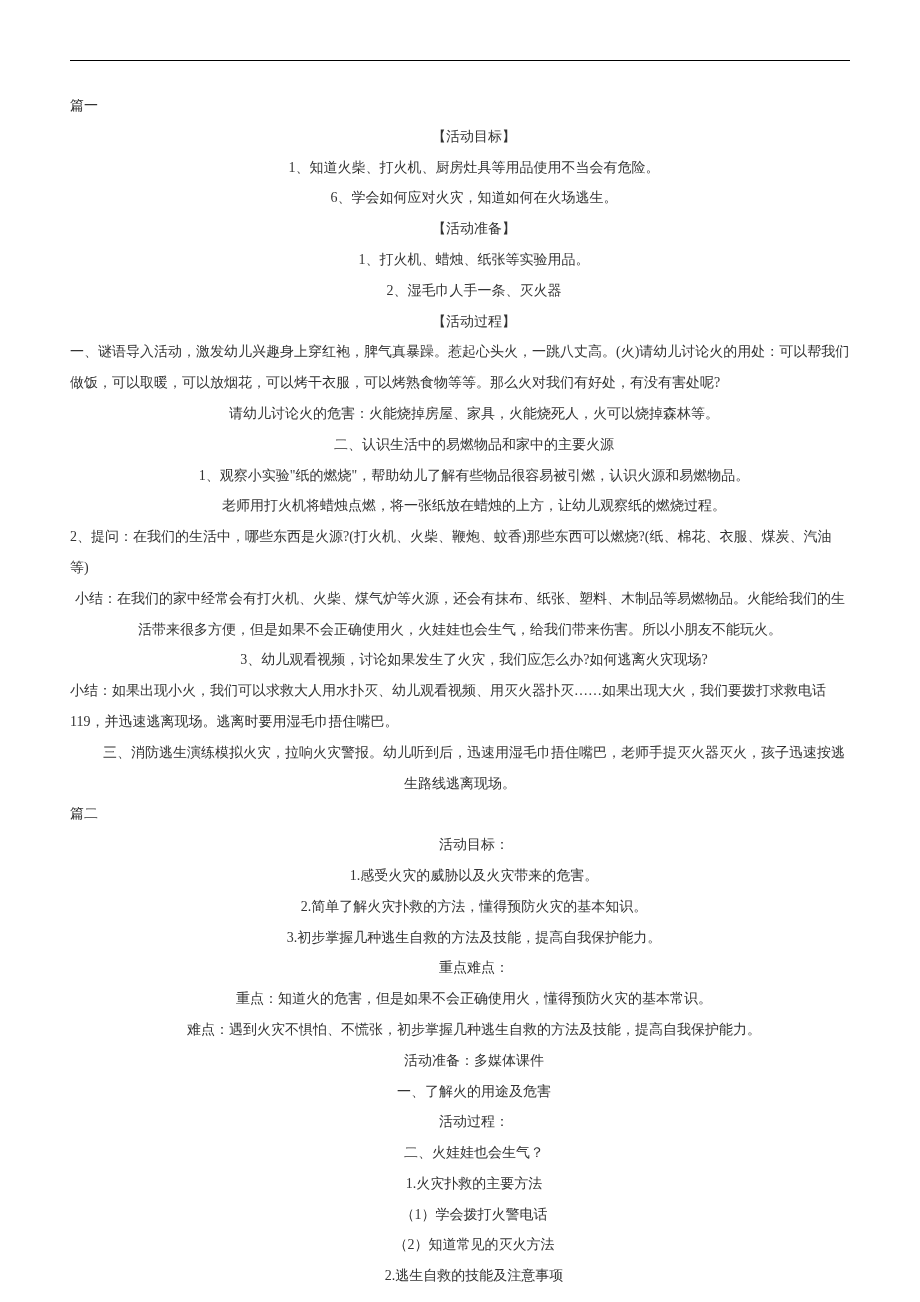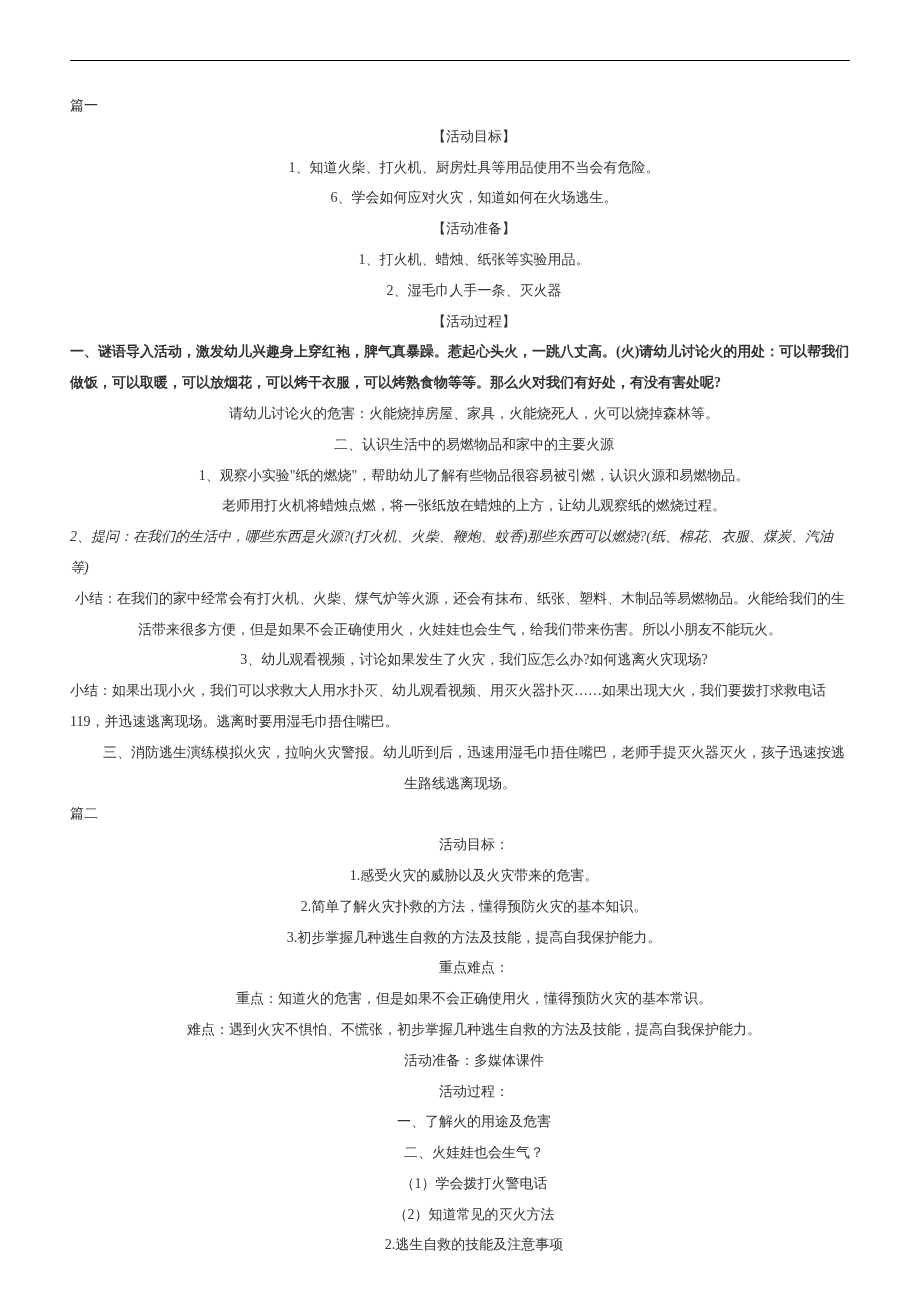--- a/index.html
+++ b/index.html
@@ -44,39 +44,40 @@
   <hr class="hr-top">
   <div id="content">
       <p class="section-title">篇一</p>
       <p class="para">【活动目标】</p>
       <p class="para">1、知道火柴、打火机、厨房灶具等用品使用不当会有危险。</p>
       <p class="para">6、学会如何应对火灾，知道如何在火场逃生。</p>
       <p class="para">【活动准备】</p>
       <p class="para">1、打火机、蜡烛、纸张等实验用品。</p>
       <p class="para">2、湿毛巾人手一条、灭火器</p>
       <p class="para">【活动过程】</p>
-      <p class="para-noindent" style="text-indent: 0px; font-weight: bold;">一、谜语导入活动，激发幼儿兴趣身上穿红袍，脾气真暴躁。惹起心头火，一跳八丈高。(火)请幼儿讨论火的用处：可以帮我们做饭，可以取暖，可以放烟花，可以烤干衣服，可以烤熟食物等等。那么火对我们有好处，有没有害处呢?</p>
+      <p class="para-noindent" style="text-indent: 0px;">一、谜语导入活动，激发幼儿兴趣身上穿红袍，脾气真暴躁。惹起心头火，一跳八丈高。(火)请幼儿讨论火的用处：可以帮我们做饭，可以取暖，可以放烟花，可以烤干衣服，可以烤熟食物等等。那么火对我们有好处，有没有害处呢?</p>
       <p class="para">请幼儿讨论火的危害：火能烧掉房屋、家具，火能烧死人，火可以烧掉森林等。</p>
       <p class="para">二、认识生活中的易燃物品和家中的主要火源</p>
       <p class="para">1、观察小实验"纸的燃烧"，帮助幼儿了解有些物品很容易被引燃，认识火源和易燃物品。</p>
       <p class="para">老师用打火机将蜡烛点燃，将一张纸放在蜡烛的上方，让幼儿观察纸的燃烧过程。</p>
-      <p class="para-noindent" style="text-indent: 0px; font-style: italic;">2、提问：在我们的生活中，哪些东西是火源?(打火机、火柴、鞭炮、蚊香)那些东西可以燃烧?(纸、棉花、衣服、煤炭、汽油等)</p>
+      <p class="para-noindent" style="text-indent: 0px;">2、提问：在我们的生活中，哪些东西是火源?(打火机、火柴、鞭炮、蚊香)那些东西可以燃烧?(纸、棉花、衣服、煤炭、汽油等)</p>
       <p class="para-noindent" style="text-indent: 0px; text-align: center;">小结：在我们的家中经常会有打火机、火柴、煤气炉等火源，还会有抹布、纸张、塑料、木制品等易燃物品。火能给我们的生活带来很多方便，但是如果不会正确使用火，火娃娃也会生气，给我们带来伤害。所以小朋友不能玩火。</p>
       <p class="para">3、幼儿观看视频，讨论如果发生了火灾，我们应怎么办?如何逃离火灾现场?</p>
       <p class="para-noindent" style="text-indent: 0px;">小结：如果出现小火，我们可以求救大人用水扑灭、幼儿观看视频、用灭火器扑灭……如果出现大火，我们要拨打求救电话119，并迅速逃离现场。逃离时要用湿毛巾捂住嘴巴。</p>
       <p class="para">三、消防逃生演练模拟火灾，拉响火灾警报。幼儿听到后，迅速用湿毛巾捂住嘴巴，老师手提灭火器灭火，孩子迅速按逃生路线逃离现场。</p>
       <p class="section-title">篇二</p>
       <p class="para">活动目标：</p>
       <p class="para">1.感受火灾的威胁以及火灾带来的危害。</p>
       <p class="para">2.简单了解火灾扑救的方法，懂得预防火灾的基本知识。</p>
       <p class="para">3.初步掌握几种逃生自救的方法及技能，提高自我保护能力。</p>
       <p class="para">重点难点：</p>
       <p class="para">重点：知道火的危害，但是如果不会正确使用火，懂得预防火灾的基本常识。</p>
       <p class="para">难点：遇到火灾不惧怕、不慌张，初步掌握几种逃生自救的方法及技能，提高自我保护能力。</p>
       <p class="para">活动准备：多媒体课件</p>
+      <p class="para">一、了解火的用途及危害</p>
       <p class="para">活动过程：</p>
-      <p class="para">一、了解火的用途及危害</p>
       <p class="para">二、火娃娃也会生气？</p>
+      <p class="para">1.火灾扑救的主要方法</p>
       <p class="para">（1）学会拨打火警电话</p>
       <p class="para">（2）知道常见的灭火方法</p>
       <p class="para">2.逃生自救的技能及注意事项</p>
     </div>
 </div>
 
 </body></html>

